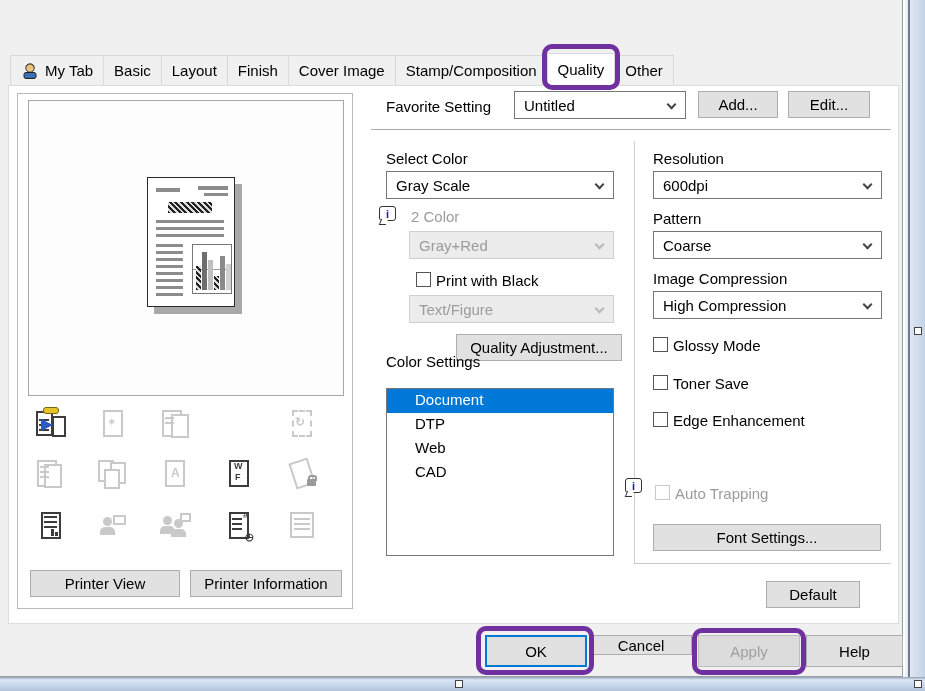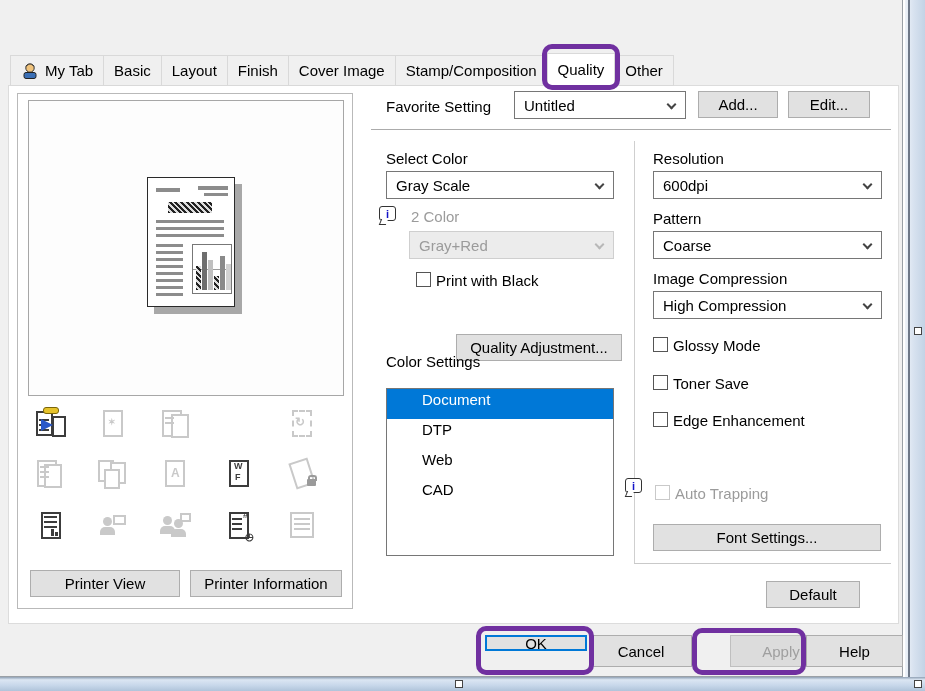--- a/index.html
+++ b/index.html
@@ -39,28 +39,28 @@
 
   .combo { position:absolute; height:28px; background:#fff; border:1px solid #767676;
     font-size:15px; display:flex; align-items:center; padding:0 26px 0 9px; }
   .combo .chev { position:absolute; right:10px; top:9px; width:7px; height:7px;
     border-right:2px solid #444; border-bottom:2px solid #444; transform:rotate(45deg); }
   .combo.disabled { background:#ececec; border-color:#cfcfcf; color:#9b9b9b; }
   .combo.disabled .chev { border-color:#b8b8b8; }
 
   .btn { position:absolute; background:#e1e1e1; border:1px solid #adadad; font-size:15px;
     display:flex; align-items:center; justify-content:center; cursor:default; }
-  .btn.disabled { color:#9f9f9f; background:#dcdcdc; border-color:#bfbfbf;margin-left:32px; }
+  .btn.disabled { color:#9f9f9f; background:#dcdcdc; border-color:#bfbfbf; }
   .btn.focused { border:2px solid var(--accent); }
 
   .checkbox { position:absolute; width:15px; height:15px; background:#fff; border:1px solid #555; }
   .checkbox.disabled { border-color:#c9c9c9; }
 
   .listbox { position:absolute; background:#fff; border:1px solid #767676; overflow:hidden; }
-  .list-item { height:30px; line-height:22px; font-size:15px; padding-left:35px; }
+  .list-item { height:24px; line-height:22px; font-size:15px; padding-left:28px; }
   .list-item.selected { background:var(--accent); color:#fff; }
 
   .vsep { position:absolute; width:1px; background:#cfcfcf; }
   .hsep { position:absolute; height:1px; background:#ababab; }
 
   .info-icon { position:absolute; width:17px; height:15px; background:#fff;
     border:1px solid #333; border-radius:3px; font-size:11px; font-weight:bold; color:#1414c8;
     display:flex; align-items:center; justify-content:center; z-index:3; }
   .info-icon::after { content:''; position:absolute; left:0px; bottom:-5px; width:6px; height:5px;
     background:#fff; border-left:1px solid #333; border-bottom:1px solid #333; transform:skewX(-22deg); }
@@ -276,20 +276,24 @@
 
     <div class="info-icon" style="left:370px;top:120px">i</div>
     <span class="lbl dim" style="left:402px;top:122px">2 Color</span>
     <div class="combo disabled" style="left:400px;top:145px;width:205px">
         <span>Gray+Red</span>
         <span class="chev"></span>
       </div>
 
     <span class="checkbox" style="left:407px;top:186px"></span>
     <span class="lbl" style="left:427px;top:186px">Print with Black</span>
+    <div class="combo disabled" style="left:400px;top:209px;width:205px">
+        <span>Text/Figure</span>
+        <span class="chev"></span>
+      </div>
 
     <div class="btn" style="left:447px;top:248px;width:166px;height:27px">
         <span>Quality Adjustment...</span>
       </div>
 
     <span class="lbl" style="left:377px;top:267px">Color Settings</span>
     <div class="listbox" style="left:377px;top:302px;width:228px;height:168px">
       <div class="list-item selected">Document</div>
       <div class="list-item">DTP</div>
       <div class="list-item">Web</div>
@@ -332,24 +336,24 @@
     <div class="btn" style="left:644px;top:438px;width:228px;height:27px">
         <span>Font Settings...</span>
       </div>
 
     <div class="hsep" style="left:625px;top:477px;width:257px;background:#c9c9c9"></div>
     <div class="btn" style="left:757px;top:495px;width:94px;height:27px">
         <span>Default</span>
       </div>
   </div>
 
-  <div class="btn focused" style="left:485px;top:635px;width:102px;height:16px">
+  <div class="btn focused" style="left:485px;top:635px;width:102px;height:32px">
       <span>OK</span>
     </div>
-  <div class="btn" style="left:590px;top:635px;width:102px;height:32px">
+  <div class="btn" style="left:590px;top:635px;width:102px;height:20px">
       <span>Cancel</span>
     </div>
   <div class="btn disabled" style="left:698px;top:635px;width:102px;height:32px">
       <span>Apply</span>
     </div>
   <div class="btn" style="left:806px;top:635px;width:97px;height:32px">
       <span>Help</span>
     </div>
 
 </div>

